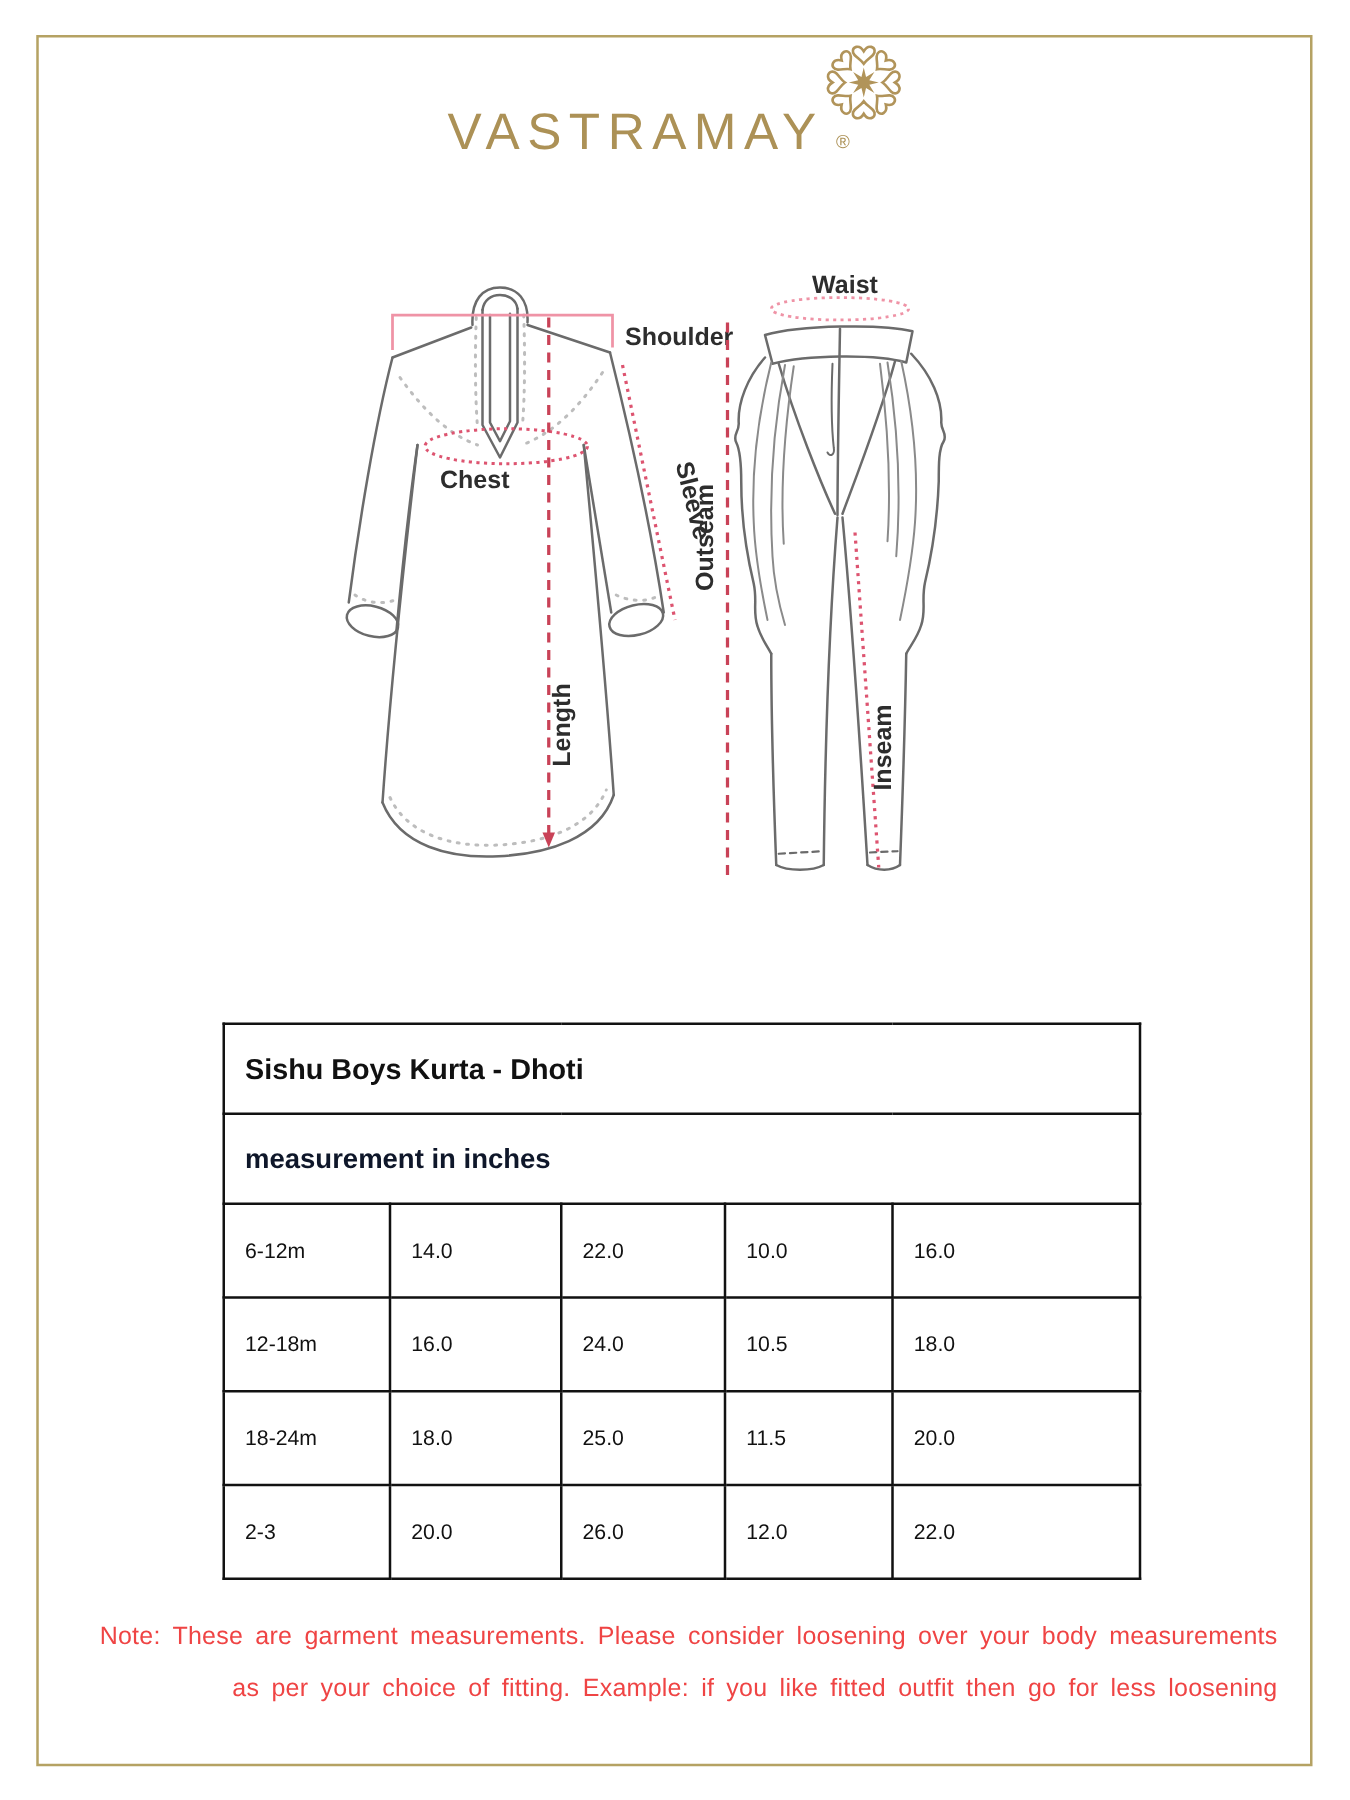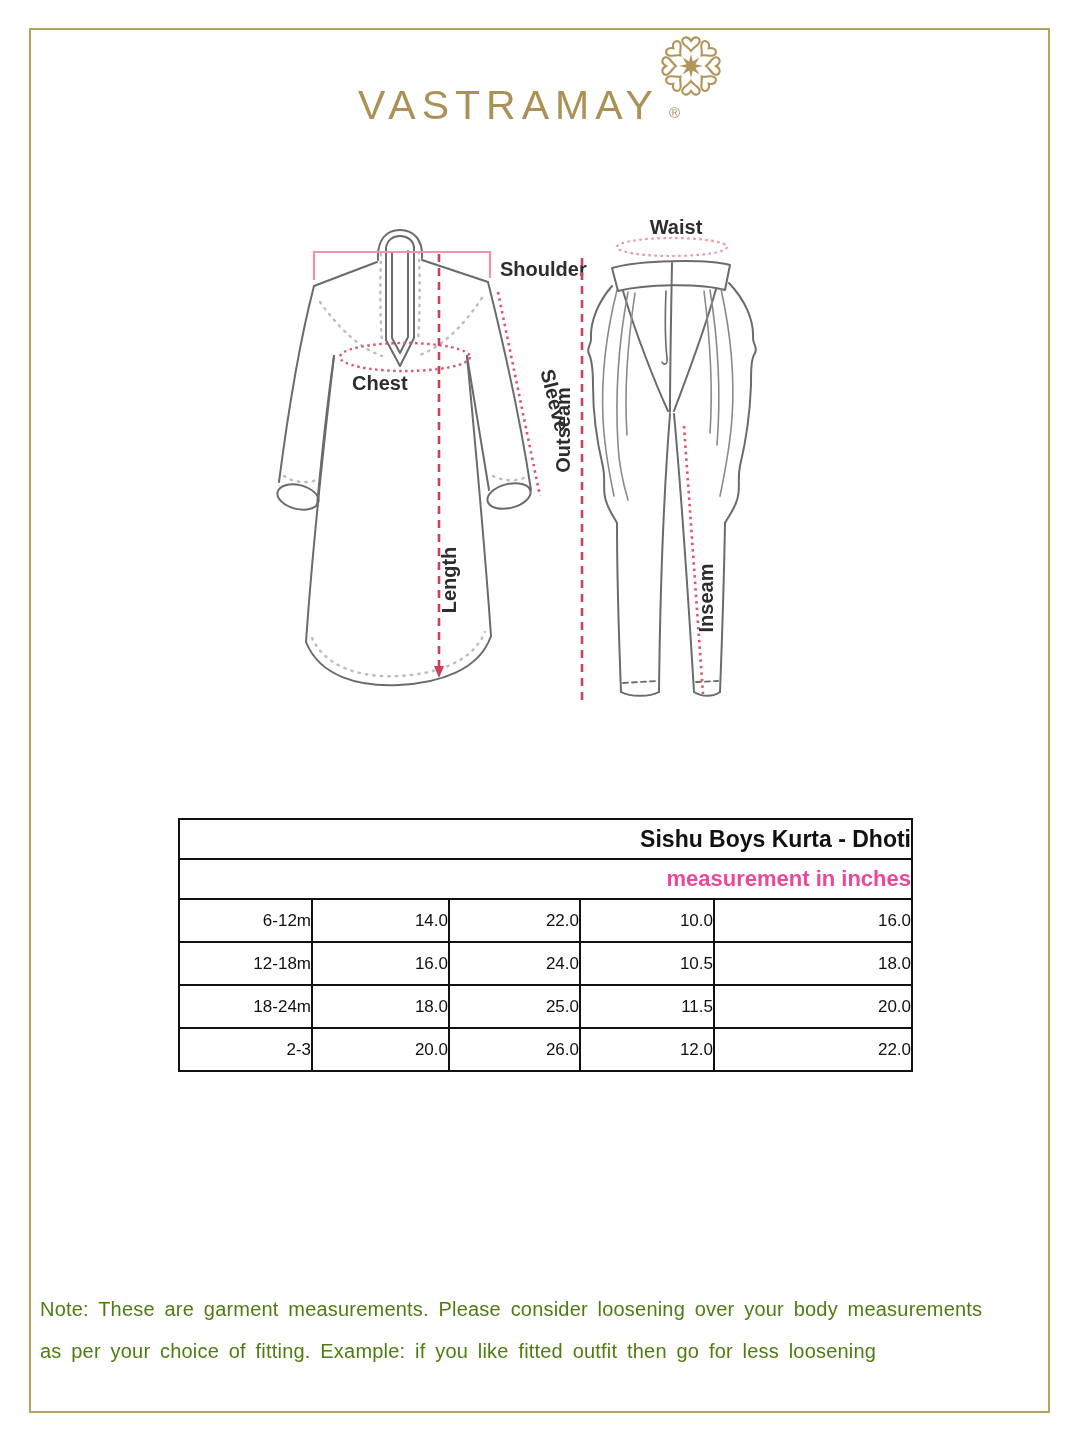--- a/index.html
+++ b/index.html
@@ -28,30 +28,30 @@
     font-family:"Liberation Sans",sans-serif;font-size:20px;font-weight:600;
     fill:#2d2d2d;
   }
   
   table.size-chart{
     position:absolute;left:178px;top:818px;width:733px;
     border-collapse:collapse;table-layout:fixed;
     font-family:"Liberation Sans",sans-serif;color:#111;
   }
   table.size-chart td,table.size-chart th{
-    border:2px solid #111;text-align:right;vertical-align:middle;padding:0;
+    border:2px solid #111;text-align:left;vertical-align:middle;padding:16px;
   }
   .t-title{height:38px;font-size:23px;font-weight:bold;}
-  .t-sub{height:38px;font-size:22px;font-weight:600;color:#ec4899;}
+  .t-sub{height:38px;font-size:22px;font-weight:600;color:#0f172a;}
   .t-head th{height:41px;font-size:22px;font-weight:bold;}
   .t-row td{height:41px;font-size:17px;font-weight:normal;}
   
   .note{
     position:absolute;left:40px;top:1288px;width:982px;
-    color:#4d7c0f;font-size:20px;line-height:42px;
+    text-align:right;color:#ef4444;font-size:20px;line-height:42px;
     letter-spacing:0.2px;word-spacing:4px;
   }
   .note div{white-space:nowrap;}
 </style>
 </head>
 <body>
 
 <div class="page-frame"></div>
 
 <div class="logo-wrap">

